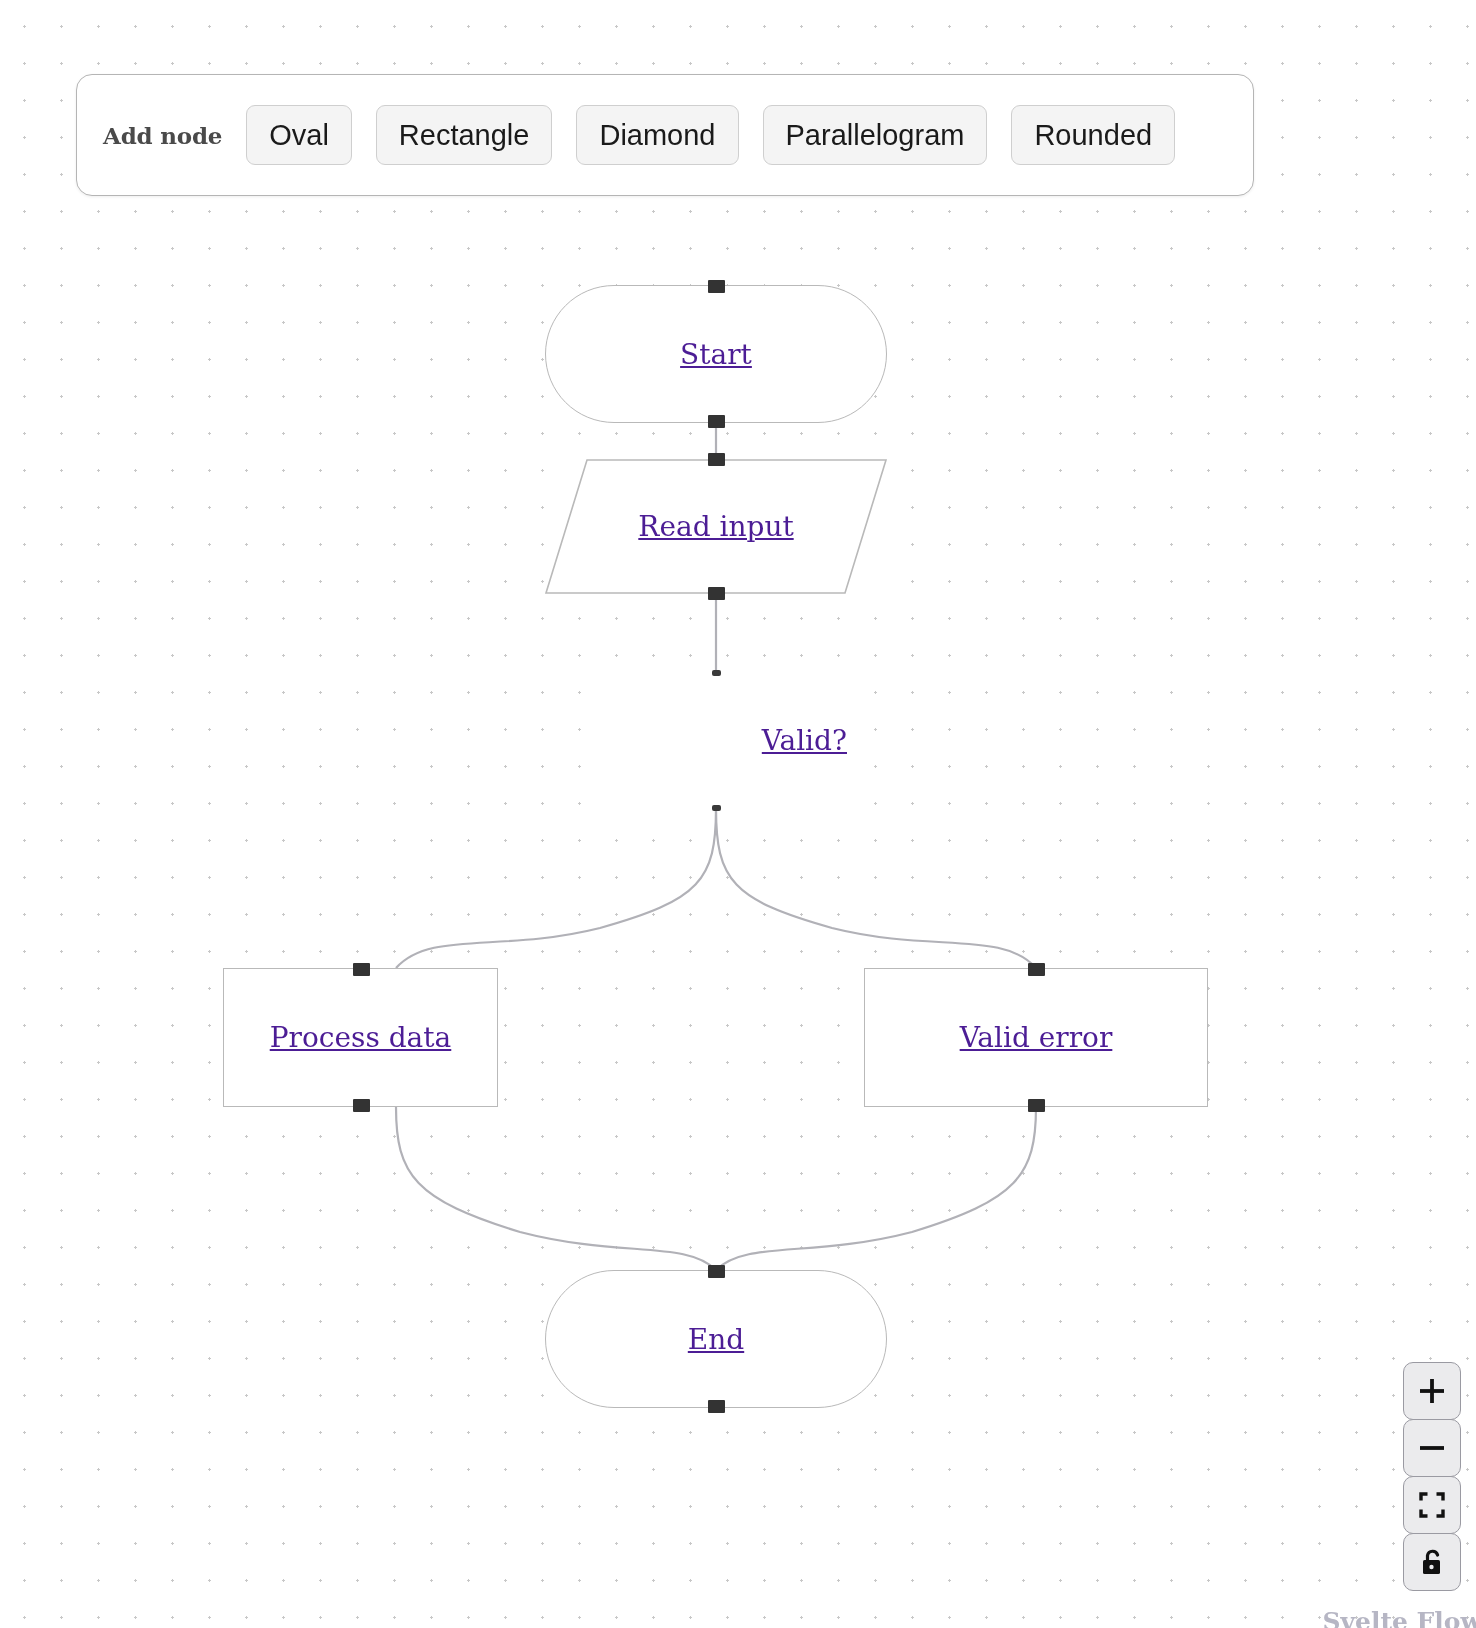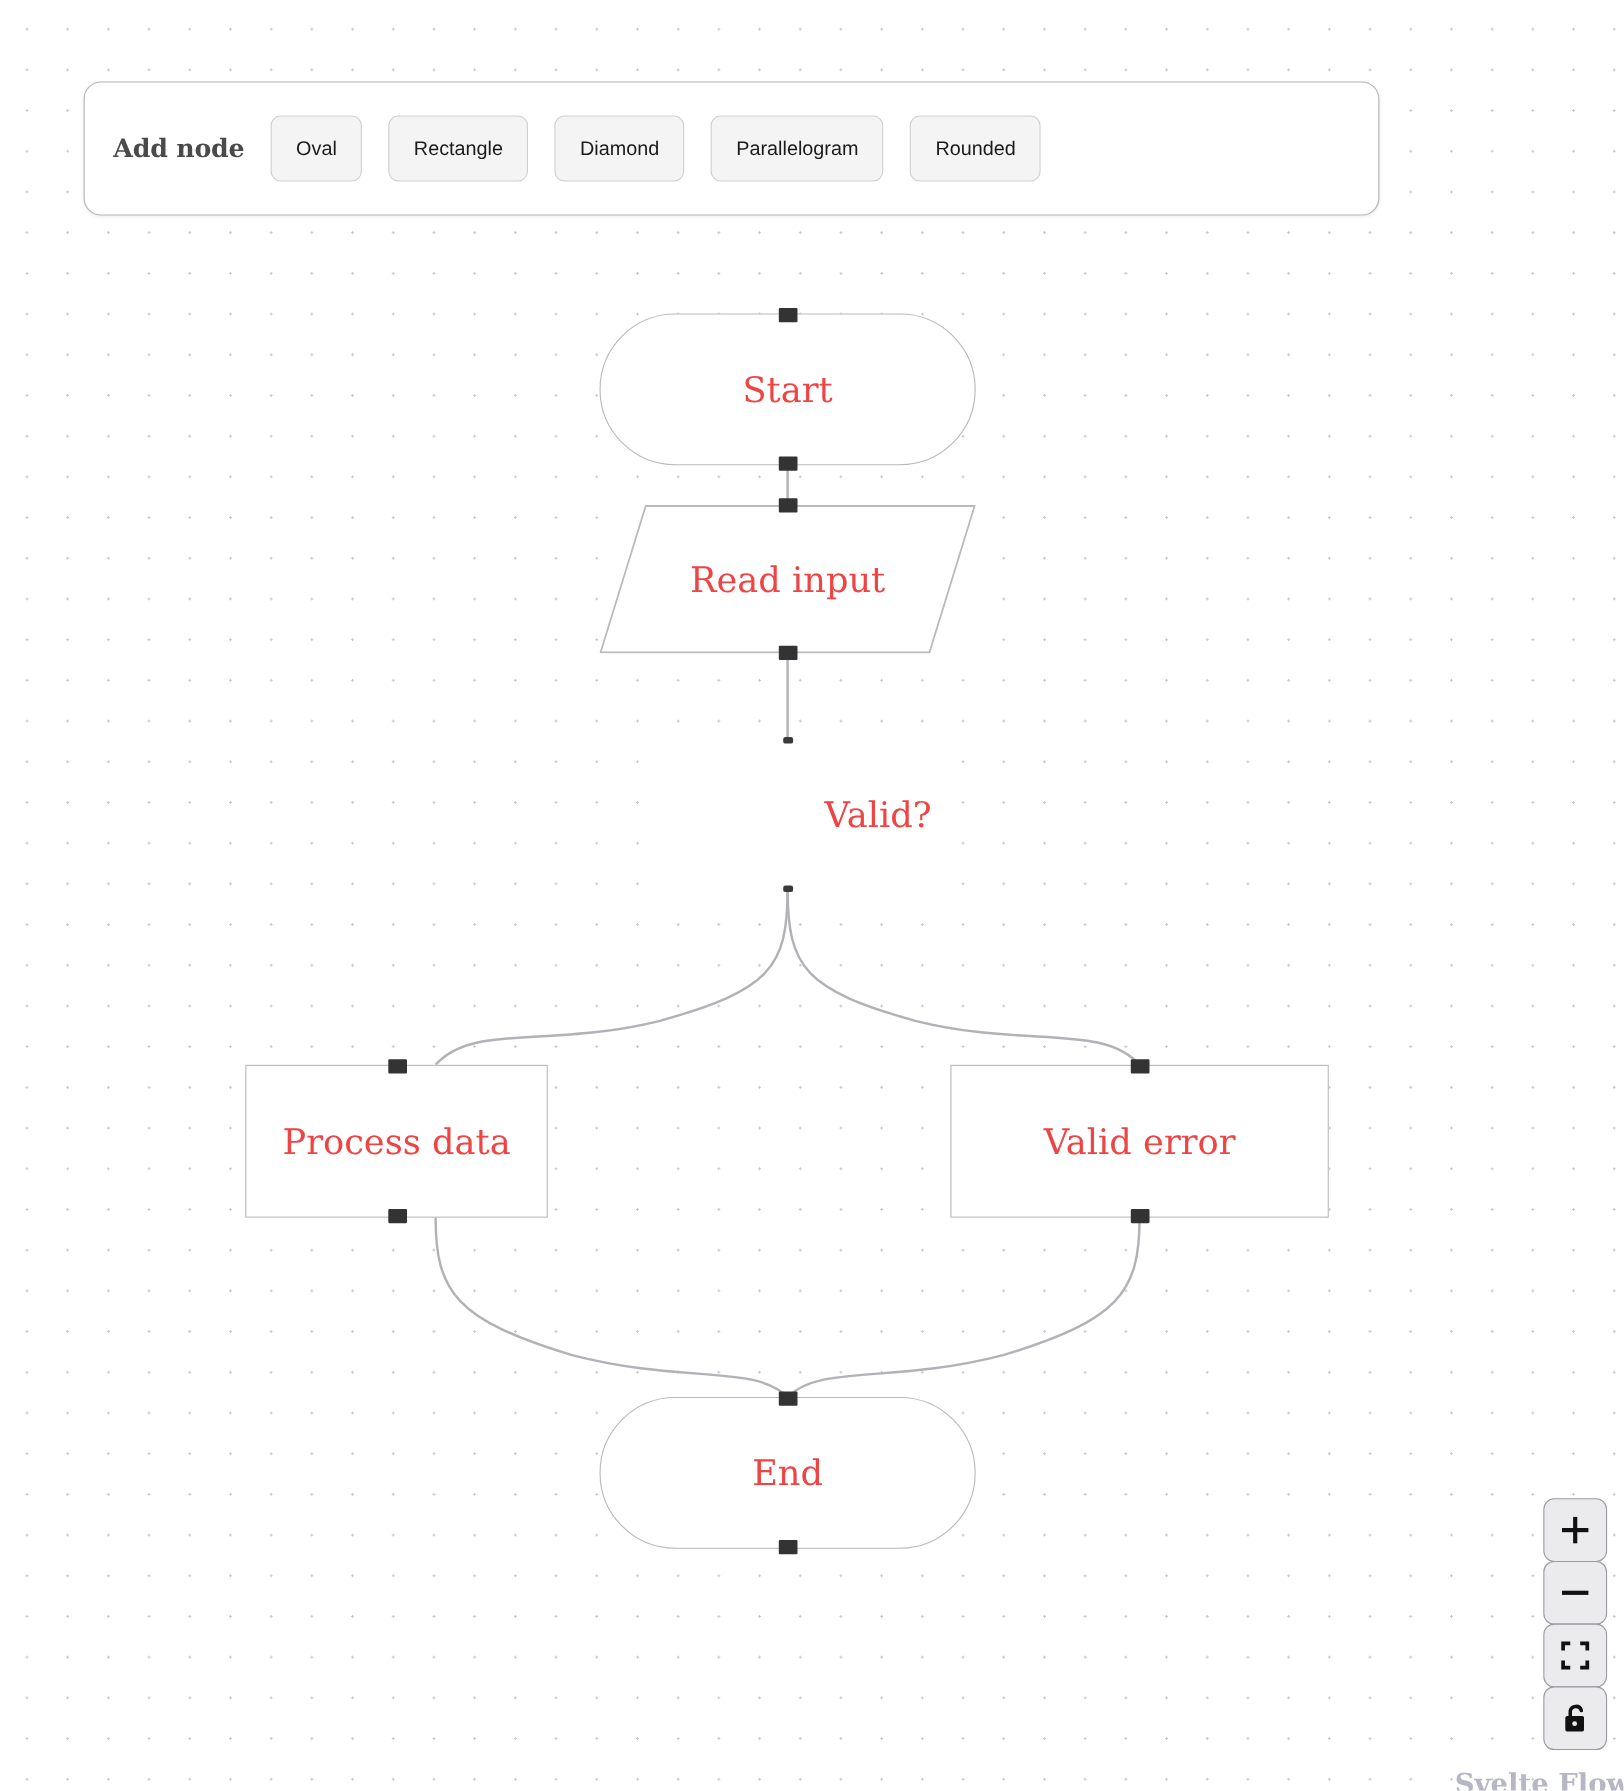--- a/index.html
+++ b/index.html
@@ -43,21 +43,21 @@
   #toolbar-label {
     font-family: "DejaVu Serif", "Liberation Serif", serif;
     font-weight: bold;
     font-size: 23px;
     color: #4a4a4a;
     white-space: nowrap;
     letter-spacing: -0.2px;
   }
   .node-btn {
     font-family: "Liberation Sans", sans-serif;
-    font-size: 18px;
+    font-size: 29px;
     color: #1a1a1a;
     background: #f4f4f4;
     border: 1px solid #cfcfcf;
     border-radius: 9px;
     padding: 0 22px;
     height: 60px;
     line-height: 58px;
     cursor: pointer;
     white-space: nowrap;
   }
@@ -79,22 +79,23 @@
 
   
   .node {
     position: absolute;
     box-sizing: border-box;
     display: flex;
     align-items: center;
     justify-content: center;
     background: #ffffff;
     font-family: "DejaVu Serif", "Liberation Serif", serif;
-    font-size: 32px;
-    color: #ef4444;
+    font-size: 28px;
+    color: #4c1d95;
+    text-decoration: underline;
   }
   .node-oval {
     border: 1.4px solid #b9b9b9;
     border-radius: 9999px;
   }
   .node-rect {
     border: 1.4px solid #b9b9b9;
   }
   .node-para {
     border: none;

